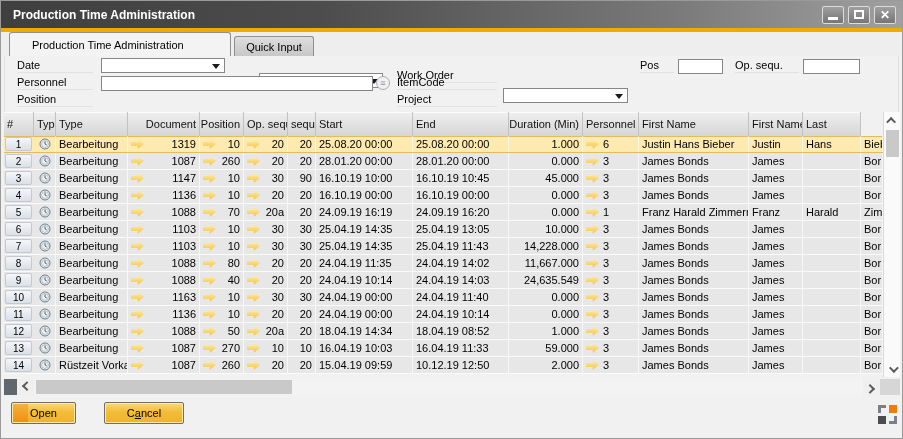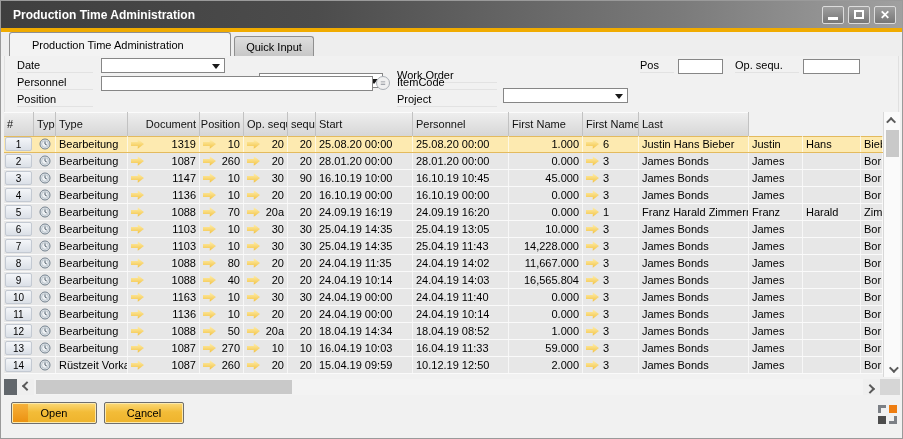--- a/index.html
+++ b/index.html
@@ -97,21 +97,21 @@
   .hs-gray { width:20px; height:16px; background:#d6d6d6; }
   
   .btn {
     position:absolute; top:401px; height:22px;
     border:1px solid #6e6e6e; border-radius:2px;
     background:linear-gradient(#fbd978,#f3bc38 45%,#eeb32c);
     box-shadow:inset 0 0 0 1px #fce9ad;
     display:flex; align-items:center; justify-content:center;
     font-size:11px; color:#000; cursor:default; overflow:hidden;
   }
-  .btn-open { left:10px; width:86px; }
+  .btn-open { left:10px; width:65px; }
   .btn-open::before { content:""; position:absolute; left:1px; top:1px; bottom:1px; width:15px;
     background:linear-gradient(#f6b13a,#ec9211); }
   .btn-open span { position:relative; z-index:1; }
   .btn-cancel { left:103px; width:80px; }
   .accel { text-decoration:underline; }
   
   .expand { position:absolute; left:877px; top:404px; width:19px; height:19px; }
   .ex-br-tl { position:absolute; left:0; top:0; width:8px; height:8px; border-left:3px solid #7c8086; border-top:3px solid #7c8086; }
   .ex-orange { position:absolute; right:0; top:0; width:8px; height:8px; background:#ee7d11; }
   .ex-dark { position:absolute; left:0; bottom:0; width:8px; height:8px; background:#4c4c4c; }
@@ -176,20 +176,22 @@
 
   <div class="thead" id="thead">
       <div class="hcell">#</div>
       <div class="hcell">Typ</div>
       <div class="hcell">Type</div>
       <div class="hcell h-right">Document</div>
       <div class="hcell h-right">Position</div>
       <div class="hcell">Op. sequ.</div>
       <div class="hcell">sequ. ID</div>
       <div class="hcell">Start</div>
+      <div class="hcell">End</div>
+      <div class="hcell h-right">Duration (Min)</div>
       <div class="hcell">Personnel</div>
       <div class="hcell">First Name</div>
       <div class="hcell">First Name 2</div>
       <div class="hcell">Last</div>
     </div>
   <div class="tbody" id="tbody">
       <div class="trow selected">
         <div class="cell c-num">1</div>
         <div class="cell c-typ">
           <svg width="12" height="12" viewBox="0 0 12 12">
@@ -487,21 +489,21 @@
           <span class="larrow"></span>
           <span>40</span>
         </div>
         <div class="cell c-ops cell-link">
           <span class="larrow"></span>
           <span>20</span>
         </div>
         <div class="cell c-sid r">20</div>
         <div class="cell c-start">24.04.19 10:14</div>
         <div class="cell c-end">24.04.19 14:03</div>
-        <div class="cell c-dur r">16,565.804</div>
+        <div class="cell c-dur r">24,635.549</div>
         <div class="cell c-per">
           <span class="larrow"></span>
           <span style="margin-left: 4px;">3</span>
         </div>
         <div class="cell c-name">James Bonds</div>
         <div class="cell c-fn">James</div>
         <div class="cell c-fn2"></div>
         <div class="cell c-last">Bor</div>
       </div>
       <div class="trow">

